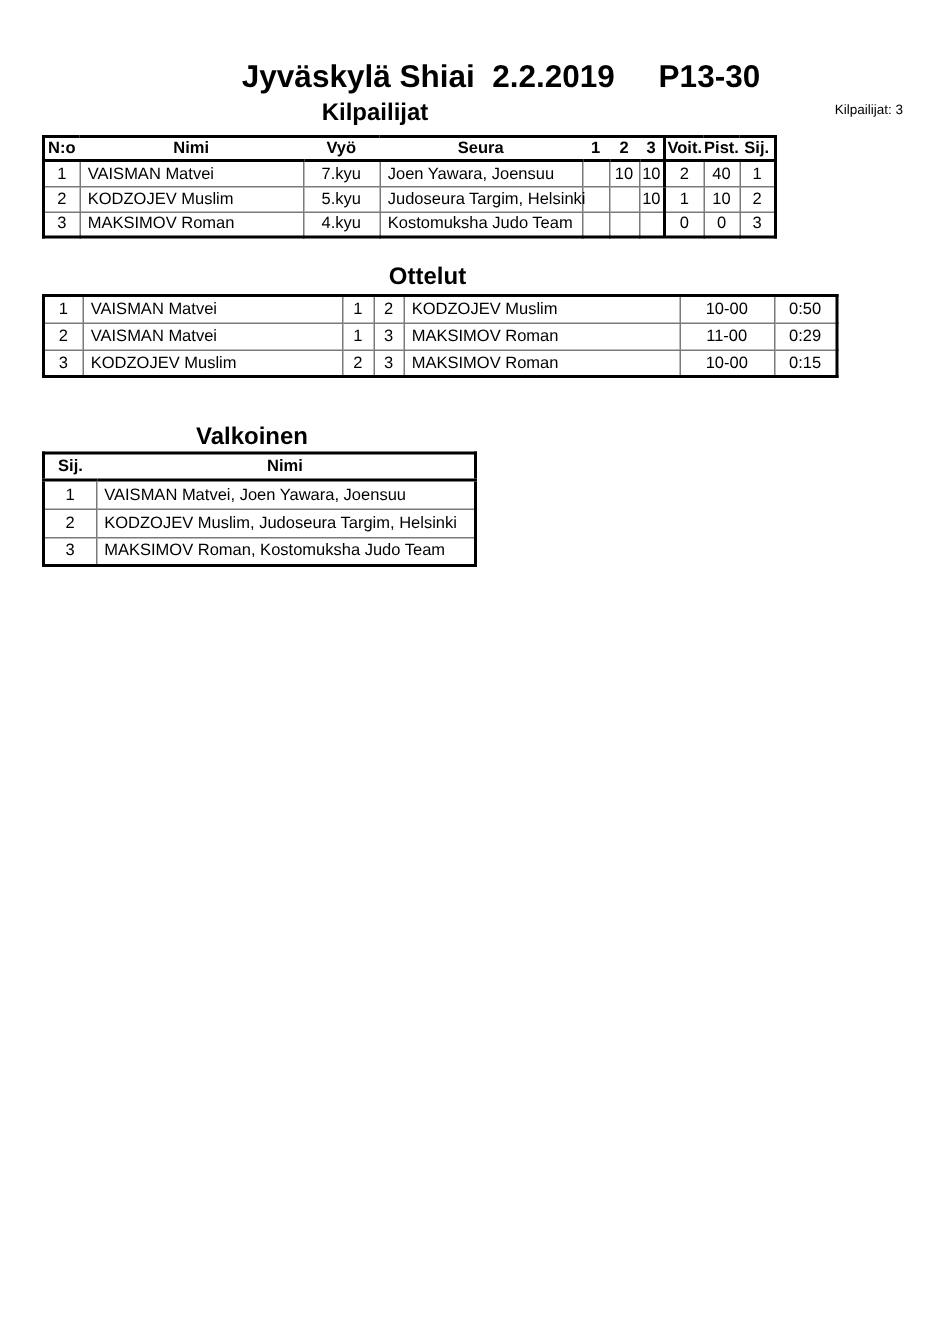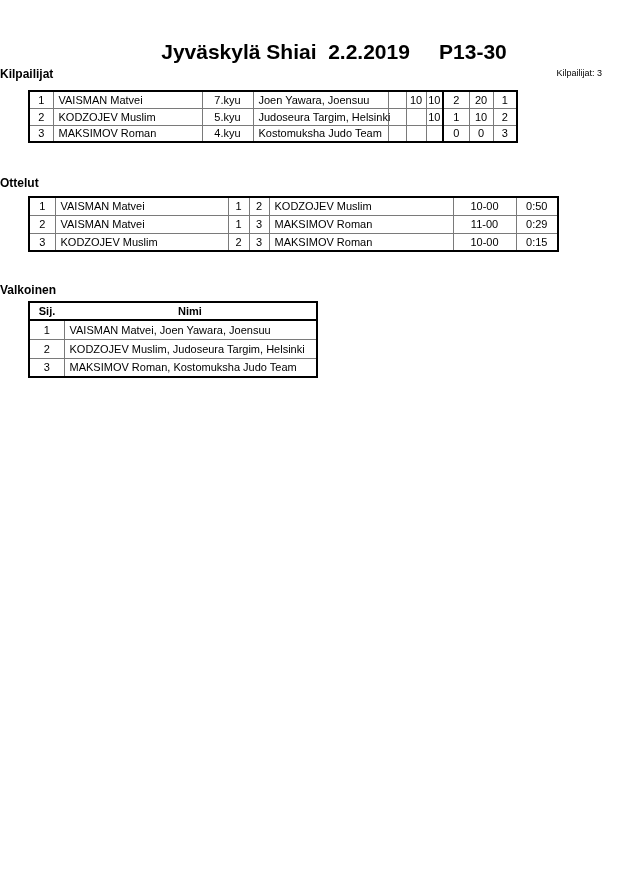--- a/index.html
+++ b/index.html
@@ -15,21 +15,22 @@
 
   .main-title {
     top: 40px; left: 0; width: 630px;
     text-align: center;
     font-size: 21px; font-weight: bold;
     white-space: pre;
     letter-spacing: 0px;
     margin-left: 19px;
   }
   .section-title {
-    font-size: 12px; font-weight: bold;
+    font-size: 16px; font-weight: bold;
+    text-align: center;
   }
   .sect-kilpailijat { top: 67px; left: 0; width: 500px; }
   .sect-ottelut    { top: 176px; left: 0; width: 570px; }
   .sect-tulokset   { top: 283px; left: 0; width: 336px; }
   .count-label {
     top: 68px; right: 28px;
     font-size: 9px;
     text-align: left;
   }
 
@@ -88,30 +89,42 @@
       <col style="width:51px">
       <col style="width:135px">
     <col style="width:18px">
       <col style="width:20px">
       <col style="width:17px">
     <col style="width:26px">
       <col style="width:24px">
       <col style="width:24px">
   </colgroup>
   <tbody>
+      <tr class="hrow">
+    <th class="hlft">N:o</th>
+    <th>Nimi</th>
+    <th>Vyö</th>
+    <th>Seura</th>
+    <th>1</th>
+    <th>2</th>
+    <th>3</th>
+    <th class="thickL">Voit.</th>
+    <th class="thinL">Pist.</th>
+    <th class="thinL">Sij.</th>
+  </tr>
   <tr class="drow">
     <td>1</td>
     <td class="lft">VAISMAN Matvei</td>
     <td>7.kyu</td>
     <td class="lft">Joen Yawara, Joensuu</td>
     <td></td>
     <td>10</td>
     <td>10</td>
     <td class="thickL">2</td>
-    <td>20</td>
+    <td>40</td>
     <td>1</td>
   </tr>
   <tr class="drow">
     <td>2</td>
     <td class="lft">KODZOJEV Muslim</td>
     <td>5.kyu</td>
     <td class="lft">Judoseura Targim, Helsinki</td>
     <td></td>
     <td></td>
     <td>10</td>

